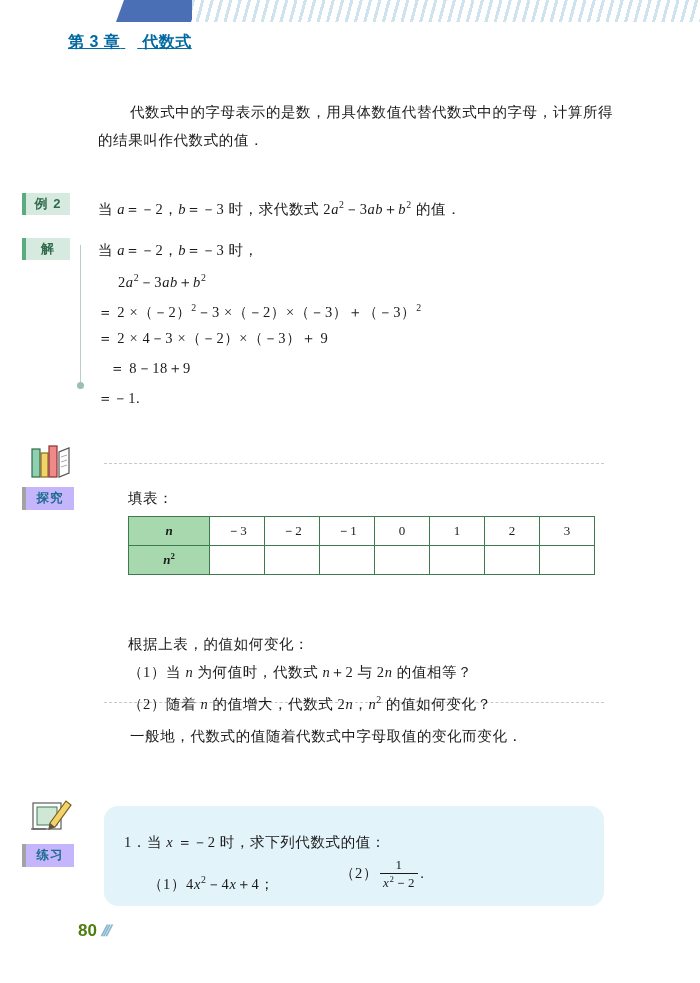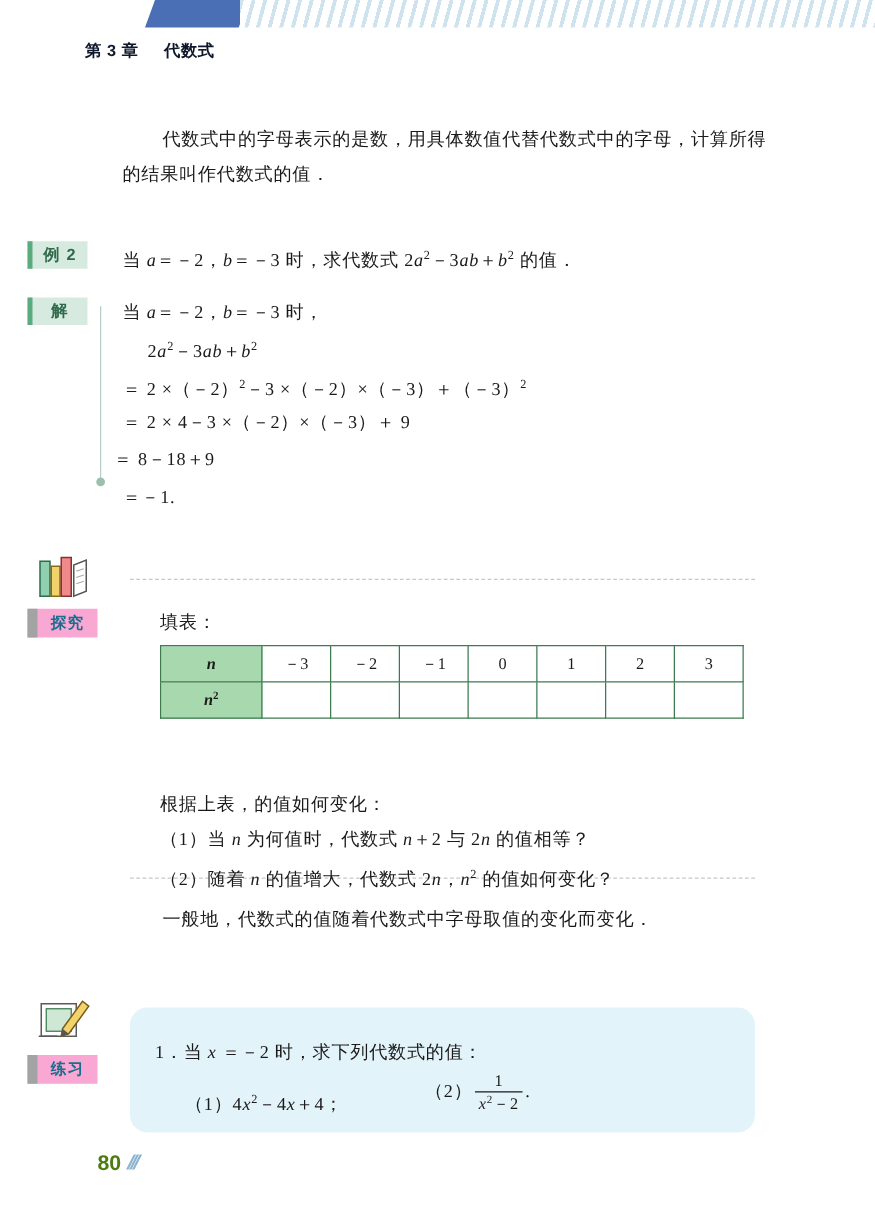--- a/index.html
+++ b/index.html
@@ -35,25 +35,26 @@
     width: 508px; height: 22px;
     background: repeating-linear-gradient(
         105deg,
         #cfe3ee 0px, #cfe3ee 3px,
         #ffffff 3px, #ffffff 9px);
   }
 
   .chapter-head {
     position: absolute;
     top: 32px; left: 68px;
-    font-size: 13px;
-    color: #0f172a;
+    font-size: 16px;
+    color: #0369a1;
     letter-spacing: 0.5px;
     font-family: "Liberation Sans", sans-serif;
     font-weight: bold;
+    text-decoration: underline;
   }
   .chapter-head .sep { display:inline-block; width: 12px; }
 
   
   .para {
     position: absolute;
     font-size: 14.5px;
     line-height: 28px;
     letter-spacing: 0.6px;
   }
@@ -99,39 +100,39 @@
     width: 7px; height: 7px;
     border-radius: 50%;
     background: #9cc0ae;
   }
 
   #ex-statement { top: 191px; left: 98px; width: 530px; }
   #sol-line1  { top: 236px; left: 98px; }
   #sol-line2  { top: 264px; left: 118px; }
   #sol-line3  { top: 294px; left: 98px; }
   #sol-line4  { top: 324px; left: 98px; }
-  #sol-line5  { top: 354px; left: 91px; text-align: center; }
+  #sol-line5  { top: 354px; left: 110px; text-align: center; }
   #sol-line6  { top: 384px; left: 98px; }
 
   
   .dotted {
     position: absolute;
     left: 104px;
     width: 500px;
     border-top: 1px dashed #c8c8c8;
   }
   #dot1 { top: 463px; }
   #dot2 { top: 702px; }
 
   
   .side-tab {
     position: absolute;
     width: 48px; height: 23px;
-    background: #f9a8d4;
-    border-left: 8px solid #a3a3a3;
+    background: #c4b5fd;
+    border-left: 4px solid #a3a3a3;
     color: #1d6c8e;
     font-size: 12.5px;
     font-family: "Liberation Sans", sans-serif;
     font-weight: bold;
     display:flex; align-items:center; justify-content:center;
     letter-spacing: 1px;
   }
   #tab-tanjiu { top: 487px; left: 22px; }
   #tab-lianxi { top: 825px; left: 22px; margin-top: 19px; }
 

